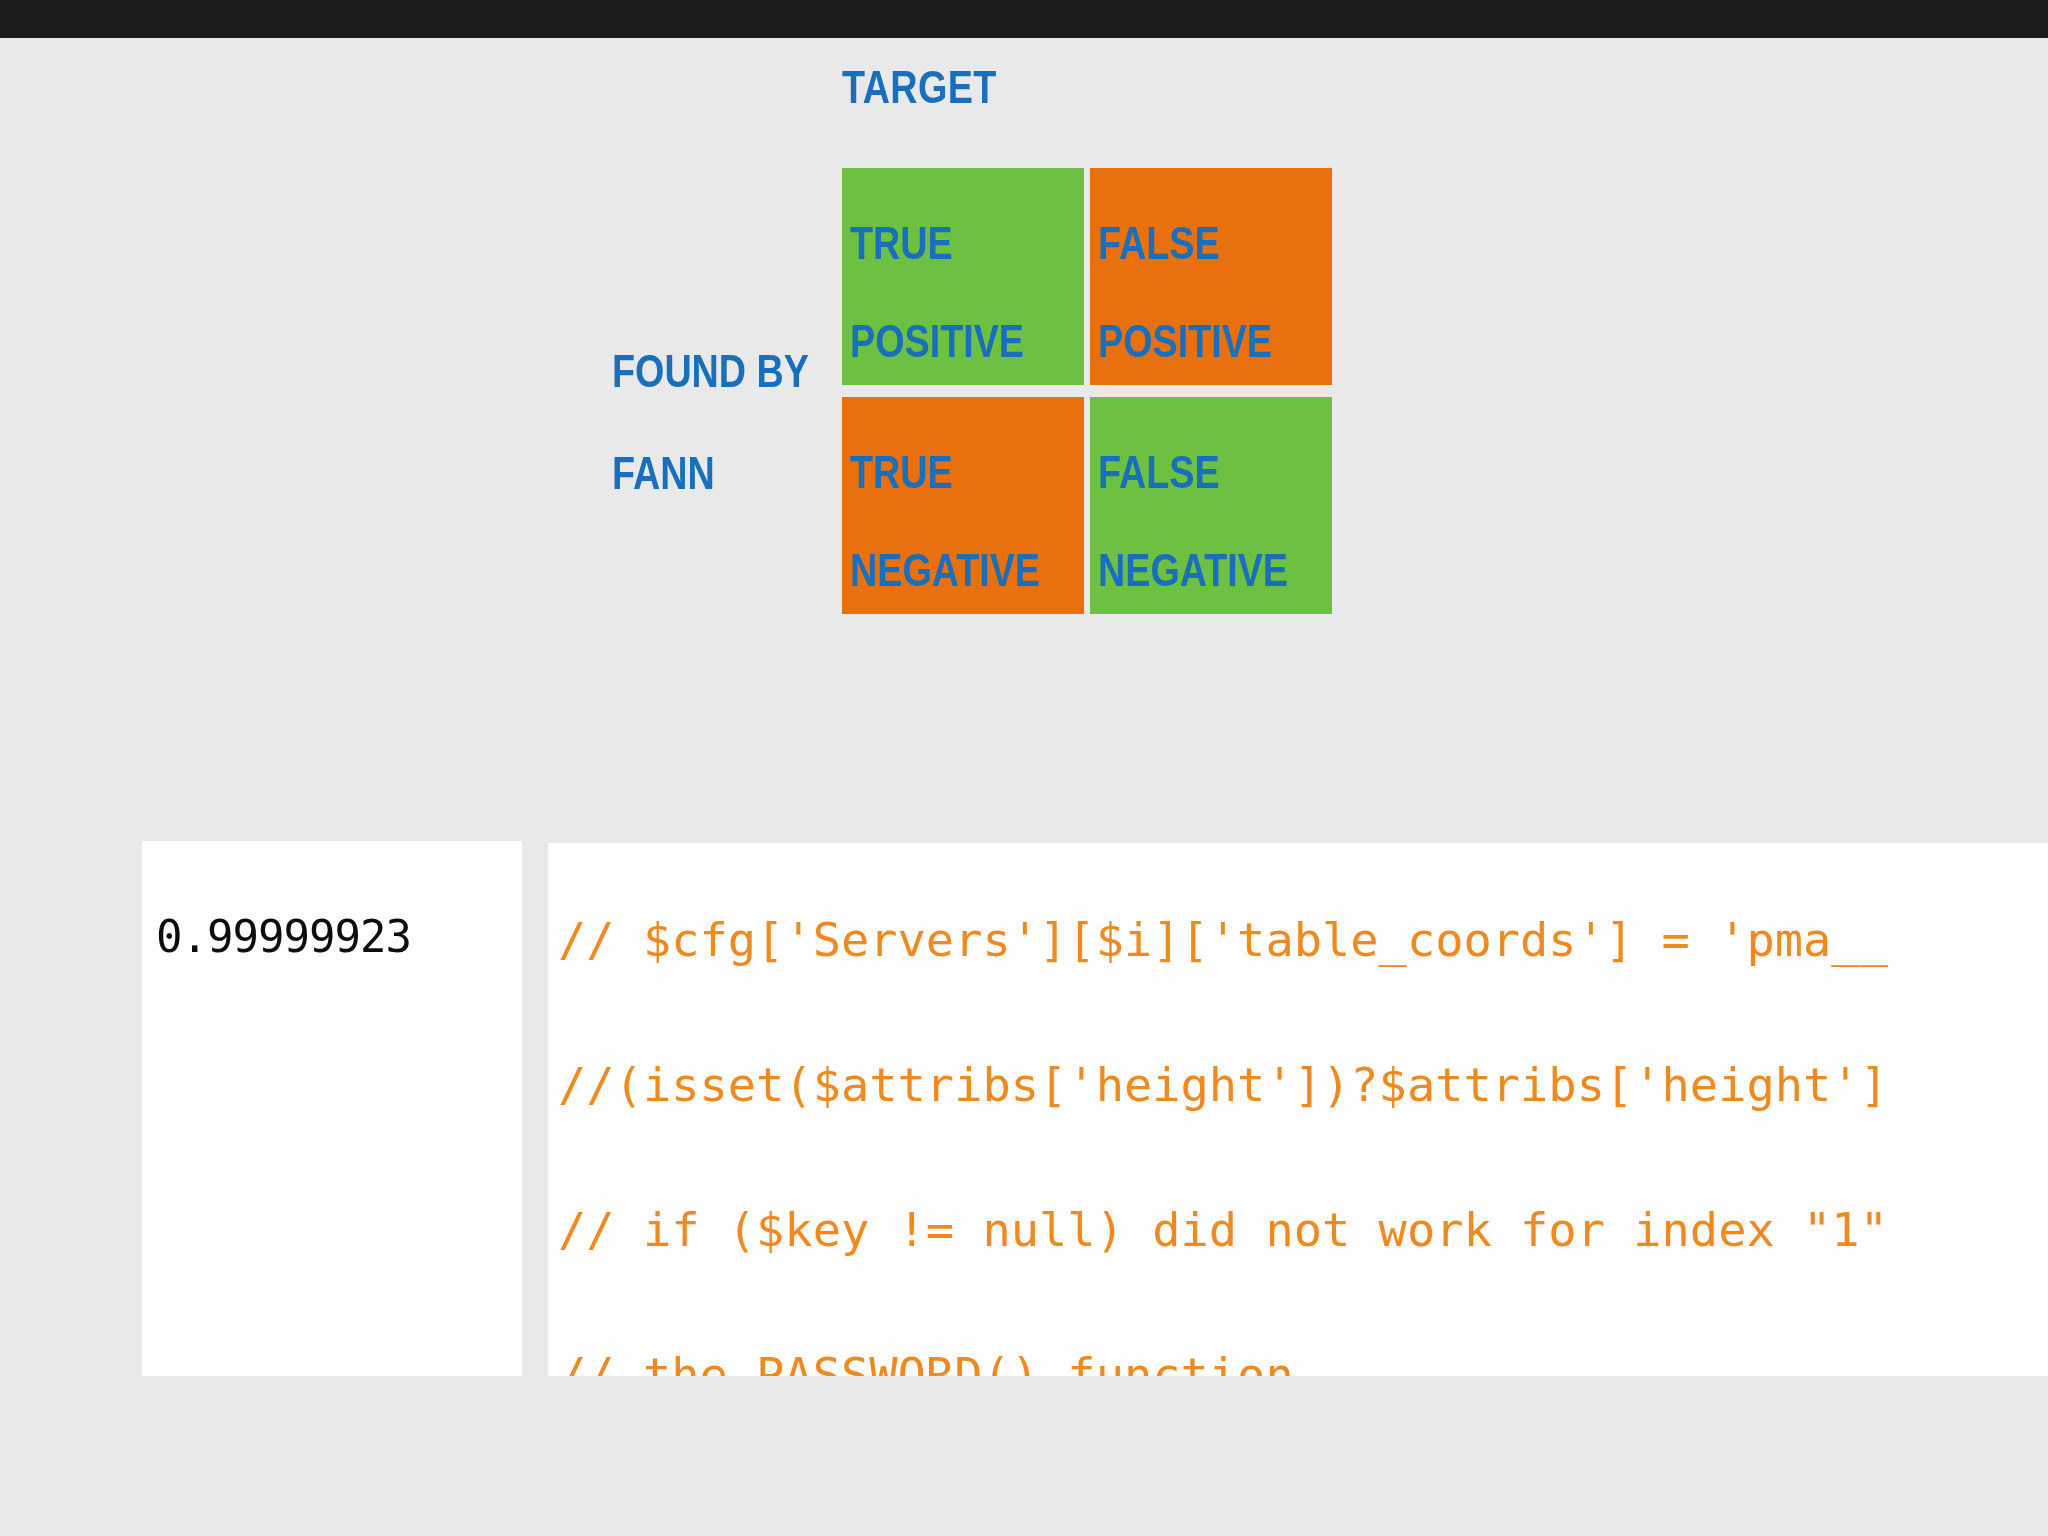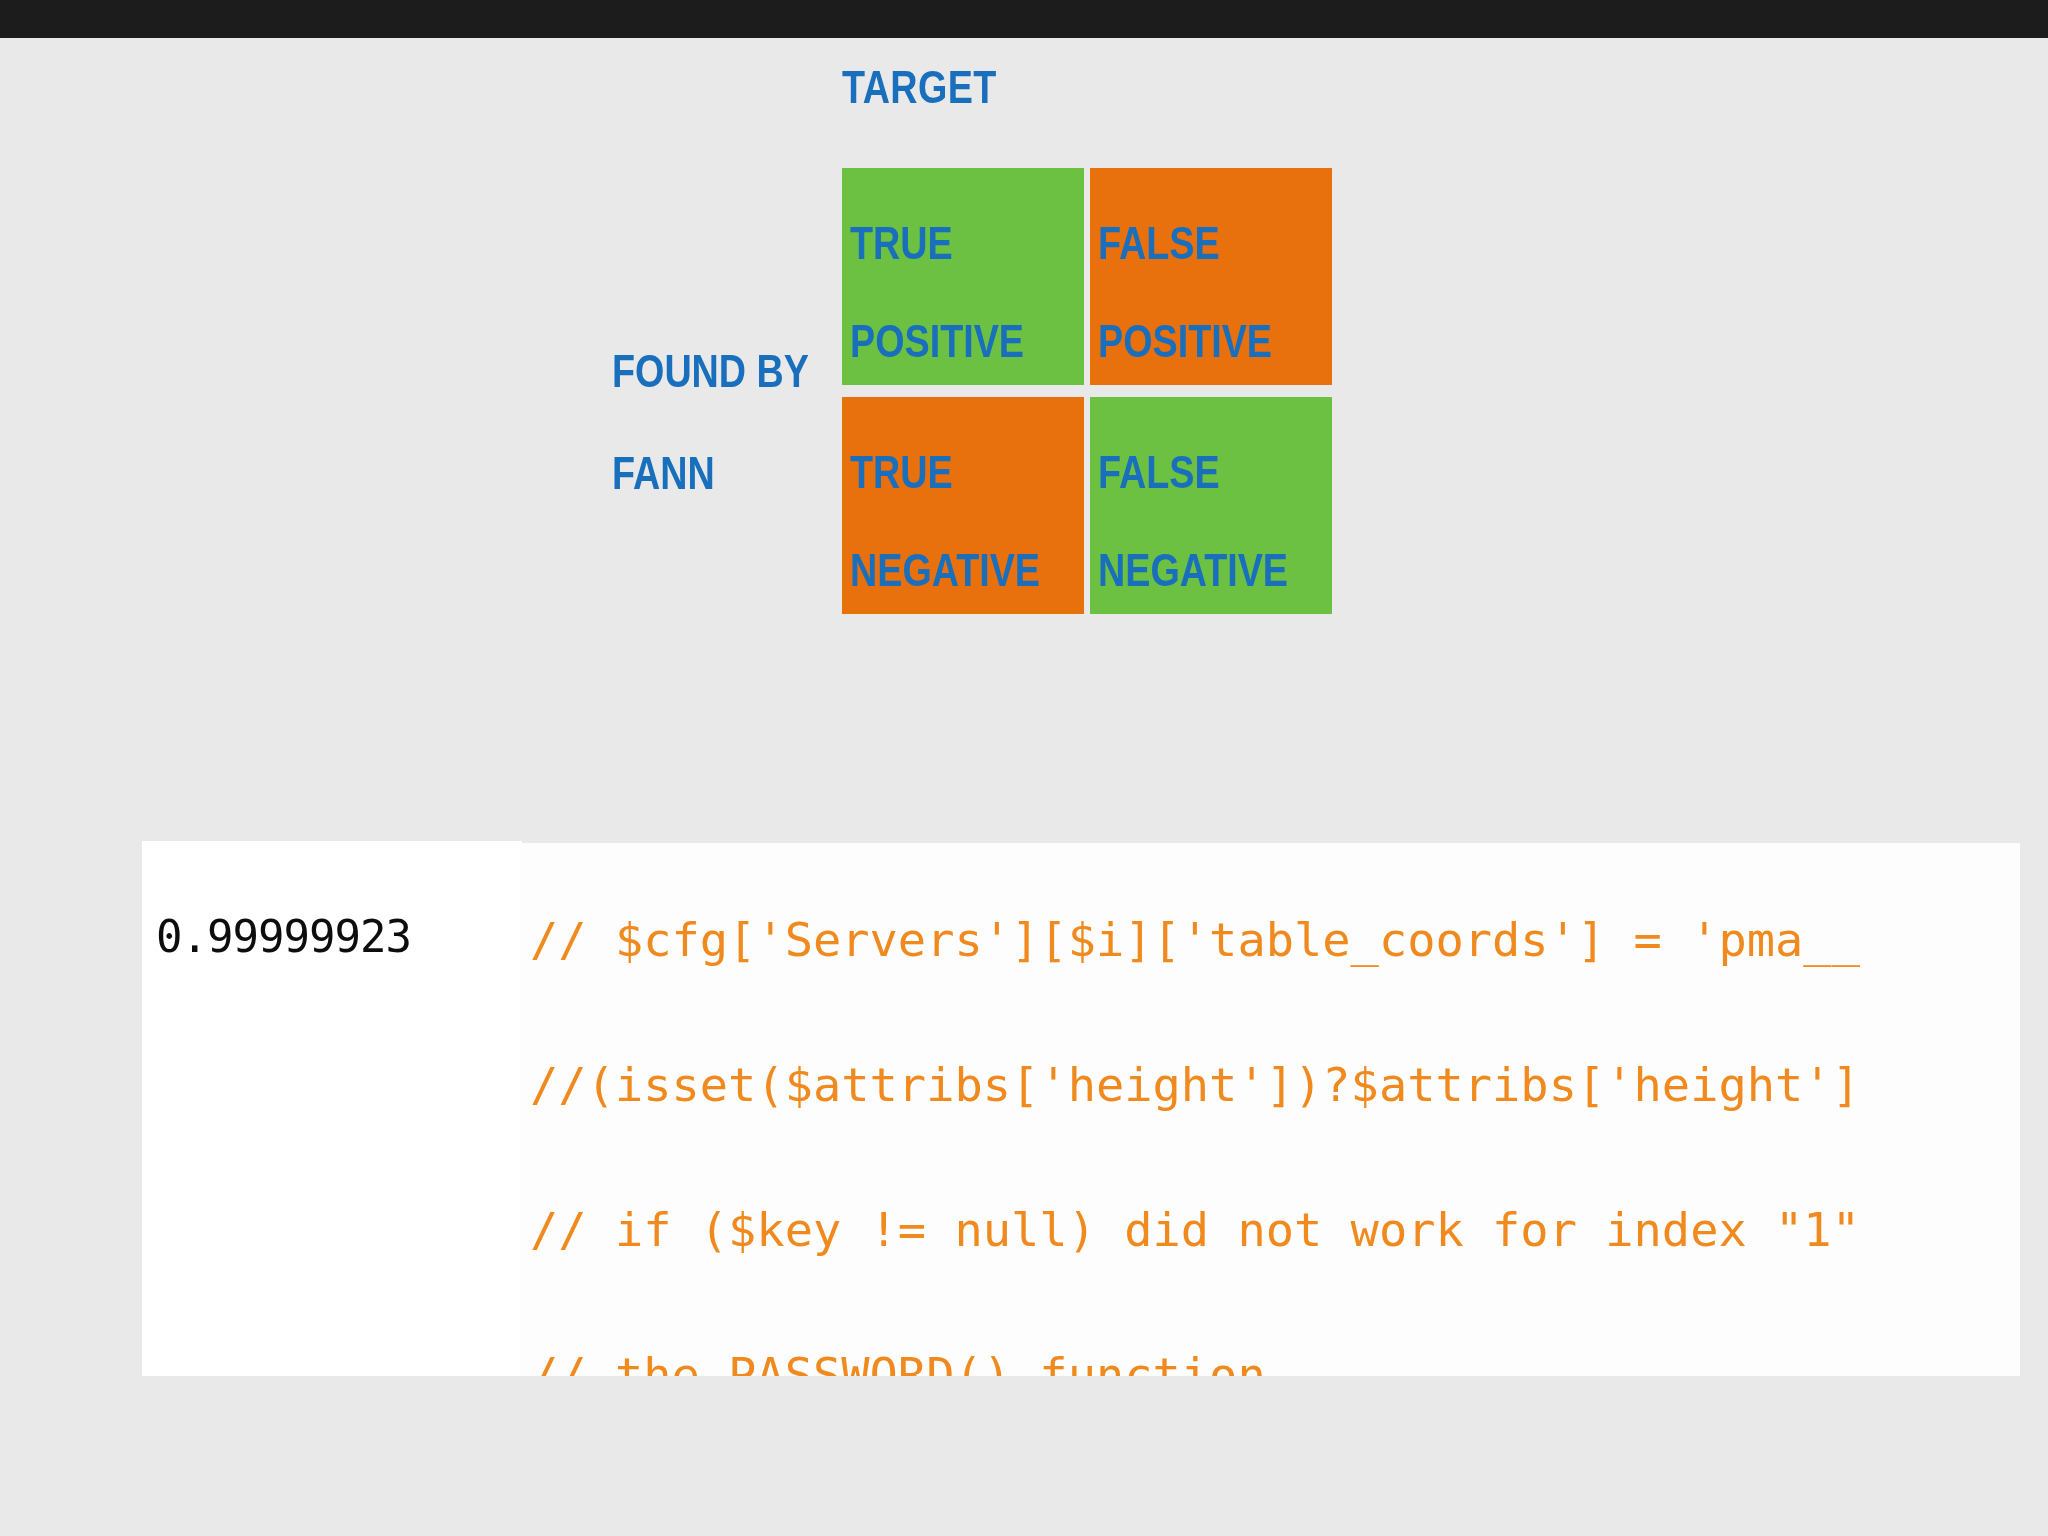--- a/index.html
+++ b/index.html
@@ -111,21 +111,21 @@
     font-size: 44px;
     color: #0d0d0d;
     line-height: 148px;
     letter-spacing: -1px;
     white-space: nowrap;
   }
 
   
   #code {
     position: absolute;
-    left: 520px;
+    left: 548px;
     top: 843px;
     width: 1500px;
     height: 533px;
     background: #fdfdfd;
     box-sizing: border-box;
     padding: 24px 0 0 10px;
     overflow: hidden;
   }
   .codeline {
     font-family: "DejaVu Sans Mono", monospace;

